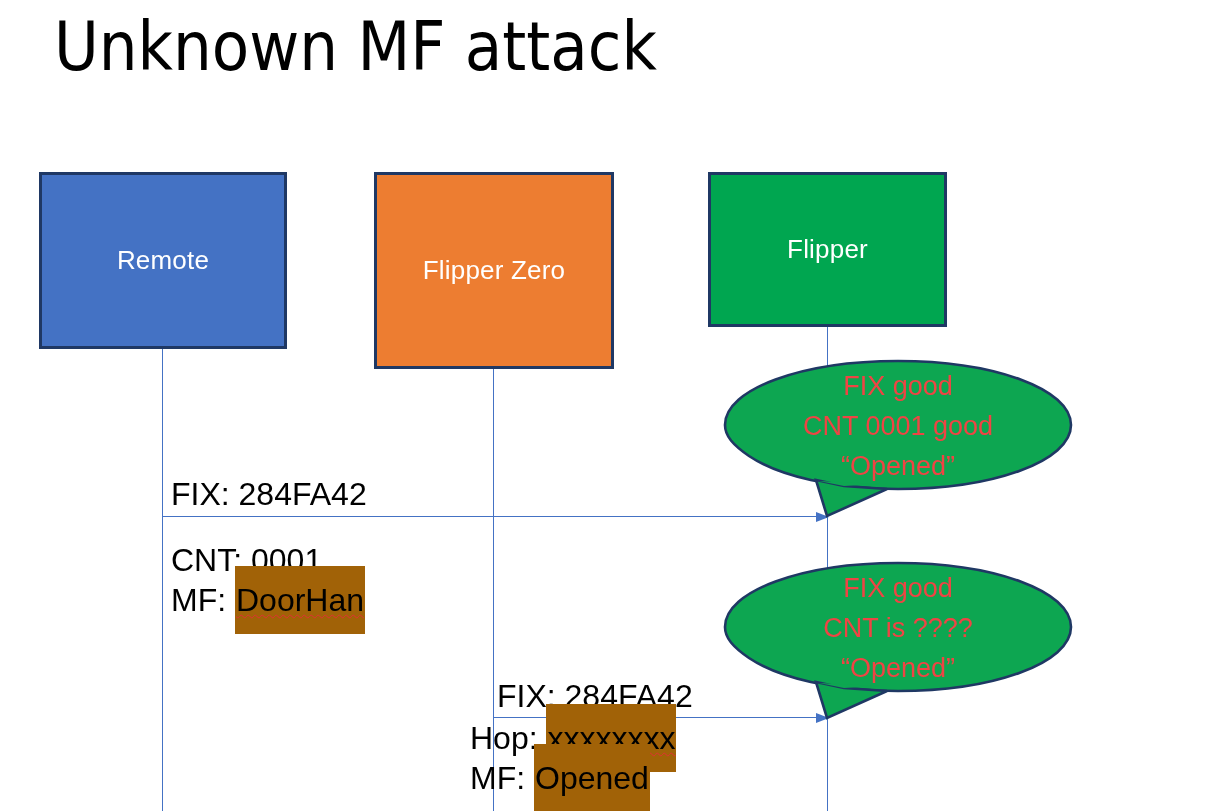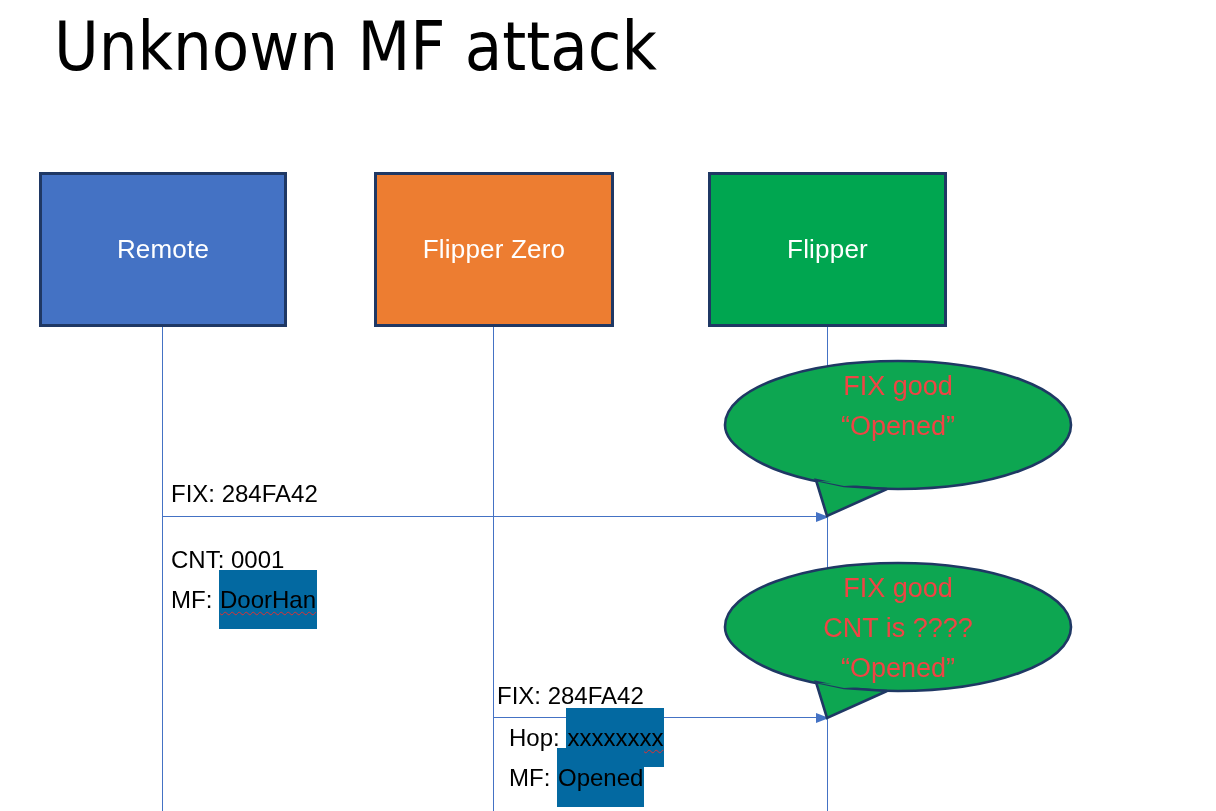--- a/index.html
+++ b/index.html
@@ -70,29 +70,29 @@
     width: 0;
     height: 0;
     border-top: 5.5px solid transparent;
     border-bottom: 5.5px solid transparent;
     border-left: 13px solid #4472C4;
   }
 
   
   .msg-label {
     position: absolute;
-    font-size: 24px;
+    font-size: 32px;
     line-height: 40px;
     color: #000000;
     white-space: nowrap;
     font-family: "Liberation Sans", sans-serif;
   }
   .msg-label .line { display: block; }
   .hl {
-    background: #0369a1;
+    background: #a16207;
     padding: 16px 1px;
     text-align: right;
   }
   .squiggle {
     text-decoration: underline;
     text-decoration-style: wavy;
     text-decoration-color: #E03030;
     text-decoration-thickness: 1px;
     text-underline-offset: 3px;
   }
@@ -120,25 +120,25 @@
 <body>
 
 <div id="slide">
 
   <div id="slide-title">Unknown MF attack</div>
 
   <div class="lifeline" style="left:162px; top:327px; height:484px;"></div>
   <div class="lifeline" style="left:493px; top:327px; height:484px;"></div>
   <div class="lifeline" style="left:827px; top:327px; height:484px;"></div>
 
-  <div class="actor-box" style="left:39px; top:172px; width:248px; height:155px; background:#4472C4;">
+  <div class="actor-box" style="left:39px; top:172px; width:248px; height:177px; background:#4472C4;">
     <span class="actor-label">Remote</span>
   </div>
 
-  <div class="actor-box" style="left:374px; top:172px; width:240px; height:155px; background:#ED7D31;">
+  <div class="actor-box" style="left:374px; top:172px; width:240px; height:197px; background:#ED7D31;">
     <span class="actor-label">Flipper Zero</span>
   </div>
 
   <div class="actor-box" style="left:708px; top:172px; width:239px; height:155px; background:#00A650;">
     <span class="actor-label">Flipper</span>
   </div>
 
   <div class="msg-arrow" style="left:163px; top:516px; width:665px;">
     <span class="head"></span>
   </div>
@@ -161,21 +161,21 @@
   <div class="msg-arrow" style="left:494px; top:717px; width:334px;">
     <span class="head"></span>
   </div>
 
   <div class="msg-label" style="left:497px; top:676px;">
     <span class="line">
       <span>FIX: </span><span>284FA42</span>
     </span>
   </div>
 
-  <div class="msg-label" style="left:509px; top:718px;">
+  <div class="msg-label" style="left:470px; top:718px;">
     <span class="line">
       <span>Hop: </span><span class="hl squiggle">xxxxxxxx</span>
     </span>
     <span class="line">
       <span>MF: </span><span class="hl">Opened</span>
     </span>
   </div>
 
   <div class="callout" style="left:724px; top:360px; width:348px; height:158px;">
     <svg width="348" height="158" viewBox="0 0 348 158">
@@ -183,20 +183,21 @@
                C 270 1, 347 29, 347 65
                C 347 101, 270 129, 174 129
                C 110 129, 55 116, 25 96
                C 9 85, 1 76, 1 65
                C 1 29, 78 1, 174 1 Z" fill="#0DA651" stroke="#1F3864" stroke-width="2.6"></path>
       <path d="M 92 120 L 103 156 L 163 129 L 120 126 Z" fill="#0DA651" stroke="#1F3864" stroke-width="2.6" stroke-linejoin="miter"></path>
       <path d="M 95 121 L 155 124 L 120 126 Z" fill="#0DA651" stroke="none"></path>
     </svg>
     <div class="callout-text" style="top:6px;">
       <span class="line">FIX good</span>
+      <span class="line">CNT 0001 good</span>
       <span class="line">“Opened”</span>
     </div>
   </div>
 
   <div class="callout" style="left:724px; top:562px; width:348px; height:158px;">
     <svg width="348" height="158" viewBox="0 0 348 158">
       <path d="M 174 1
                C 270 1, 347 29, 347 65
                C 347 101, 270 129, 174 129
                C 110 129, 55 116, 25 96

